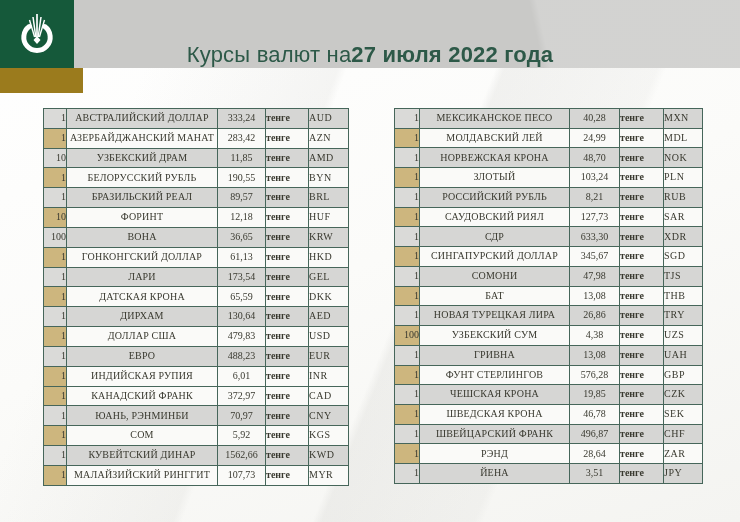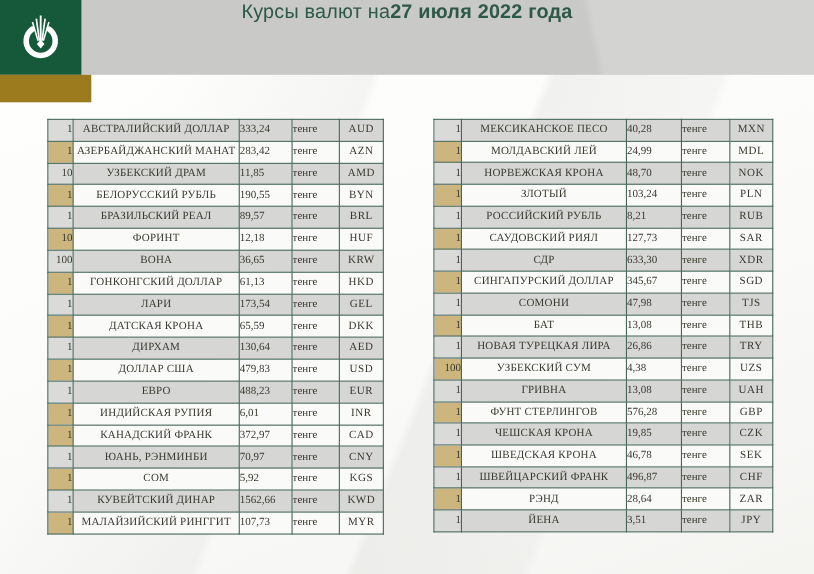--- a/index.html
+++ b/index.html
@@ -17,22 +17,22 @@
       linear-gradient(160deg, #ffffff 0%, #fbfbf9 50%, #f4f4f1 100%);
   }
   .header-band{
     position:absolute;left:0;top:0;width:740px;height:68px;z-index:1;
     background:
       linear-gradient(78deg, rgba(255,255,255,0.0) 72%, rgba(255,255,255,0.18) 73%),
       var(--header-gray,#c9c9c7);
   }
   .title{
     position:absolute;left:0;top:0;width:100%;height:68px;
-    display:flex;align-items:flex-start;justify-content:center;
-    font-size:18px;color:var(--title-green,#2d5948);letter-spacing:0.2px;
+    display:flex;align-items:flex-end;justify-content:center;
+    font-size:22px;color:var(--title-green,#2d5948);letter-spacing:0.2px;
   }
   .title b{font-weight:bold;}
   .logo-green{
     position:absolute;left:0;top:0;width:74px;height:68px;z-index:2;
     background:var(--brand-green,#15593a);
     display:flex;align-items:center;justify-content:center;
   }
   .logo-gold{
     position:absolute;left:0;top:68px;width:83px;height:25px;z-index:2;
     background:var(--brand-gold,#9b7b1d);
@@ -49,23 +49,23 @@
     border:1px solid var(--table-border,#46665a);
     padding:0;vertical-align:middle;line-height:1.05;
     overflow:hidden;white-space:nowrap;
   }
   tr.row-odd td{background:var(--row-gray,#d6d6d4);}
   tr.row-even td{background:var(--row-white,#fafaf8);}
   tr.row-even td.qty{background:var(--qty-tan,#cdb67e);}
   tr.row-odd td.qty{background:#dadad8;}
   td.qty{text-align:right;padding-right:4px;}
   td.name{text-align:center;padding-left:5px;letter-spacing:0.2px;}
-  td.rate{text-align:left;padding-right:5px;}
-  td.unit{text-align:left;padding-left:7px;}
-  td.code{text-align:center;letter-spacing:0.5px;}
+  td.rate{text-align:center;padding-right:5px;}
+  td.unit{text-align:left;padding-left:7px;font-weight:bold;}
+  td.code{text-align:left;letter-spacing:0.5px;}
 </style>
 </head>
 <body>
 
 <div class="bg-layer"></div>
 
 <header class="header-band">
   <div class="title">
     <span>Курсы валют на </span>
       <b>27 июля 2022 года</b>

